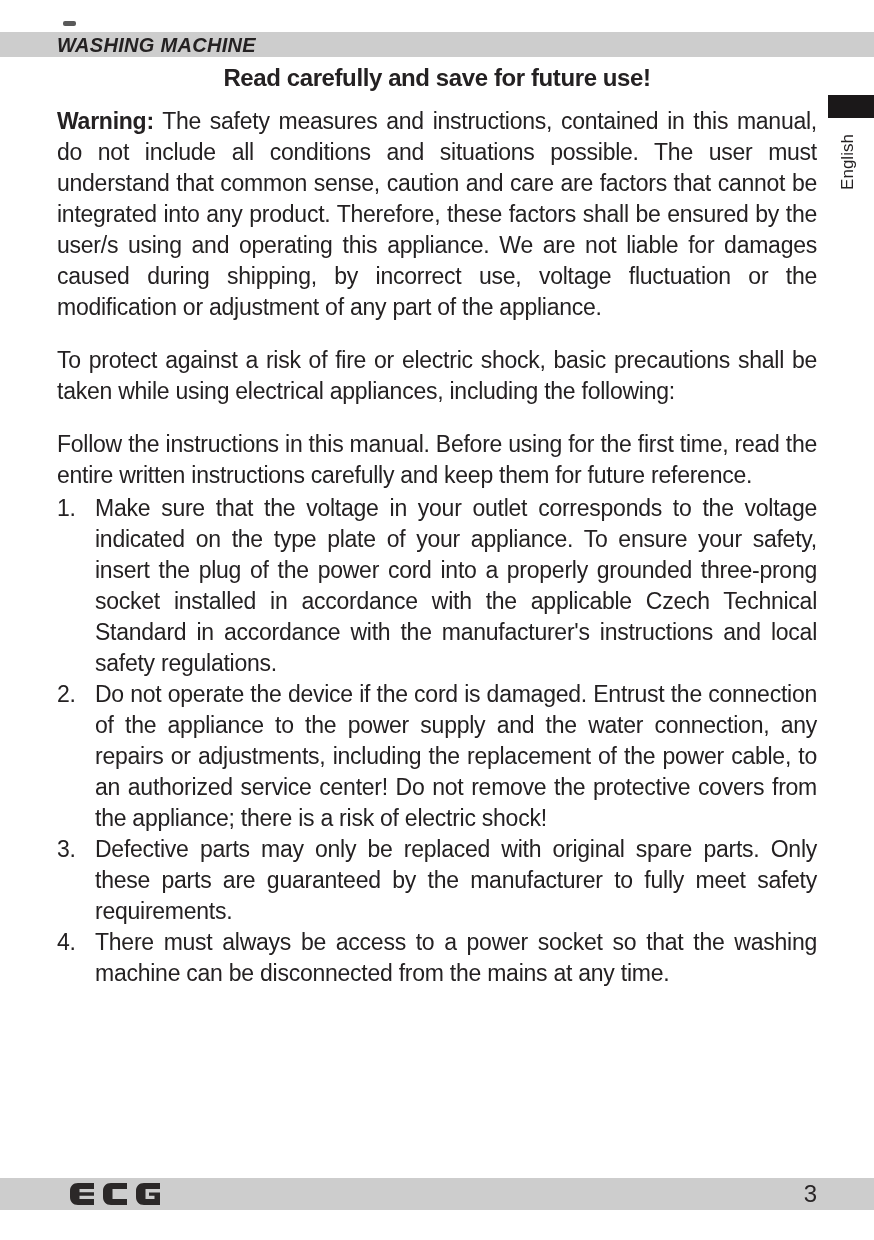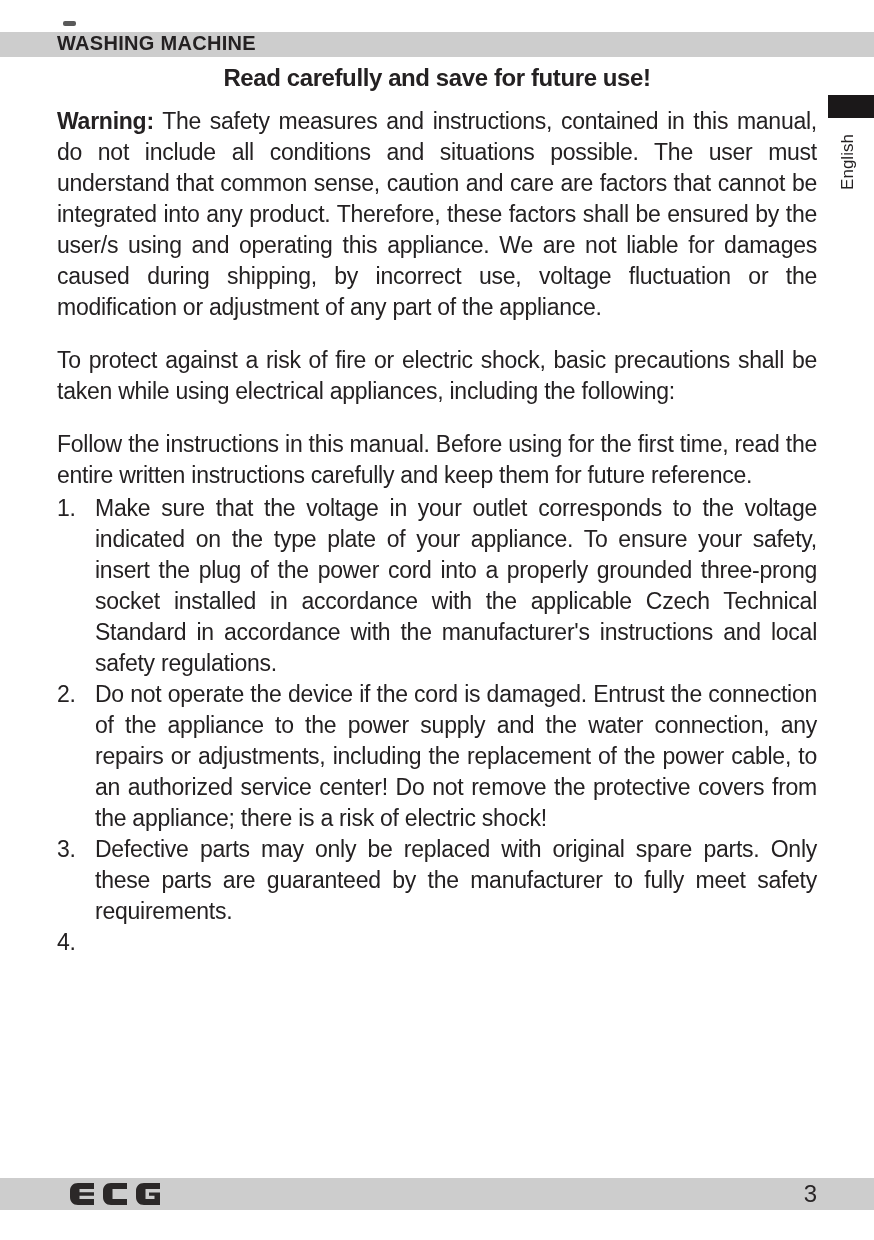--- a/index.html
+++ b/index.html
@@ -8,21 +8,21 @@
     width:874px;height:1240px;
     background:#ffffff;
     font-family:"Liberation Sans", sans-serif;
     color:#242122;
     overflow:hidden;
   }
   
   .top-band{
     position:absolute;left:0;top:32px;width:874px;height:25px;
     background:#cdcdcd;
-    display:flex;align-items:flex-start;
+    display:flex;align-items:flex-end;font-style:italic;
   }
   .top-band .category{
     margin-left:57px;
     font-size:20px;font-weight:bold;letter-spacing:.3px;
     color:#242122;white-space:nowrap;
   }
   .artifact{
     position:absolute;left:63px;top:21px;width:13px;height:5px;
     background:#3c3c3c;border-radius:2px;opacity:.85;
   }
@@ -107,21 +107,21 @@
     <p class="body warning"><strong>Warning:</strong><span> The safety measures and instructions, contained in this manual, do not include all conditions and situations possible. The user must understand that common sense, caution and care are factors that cannot be integrated into any product. Therefore, these factors shall be ensured by the user/s using and operating this appliance. We are not liable for damages caused during shipping, by incorrect use, voltage fluctuation or the modification or adjustment of any part of the appliance.</span></p>
 
     <p class="body">To protect against a risk of fire or electric shock, basic precautions shall be taken while using electrical appliances, including the following:</p>
 
     <p class="body">Follow the instructions in this manual. Before using for the first time, read the entire written instructions carefully and keep them for future reference.</p>
 
     <ol class="safety-list">
       <li><span class="num">1.</span><span class="li-body">Make sure that the voltage in your outlet corresponds to the voltage indicated on the type plate of your appliance. To ensure your safety, insert the plug of the power cord into a properly grounded three-prong socket installed in accordance with the applicable Czech Technical Standard in accordance with the manufacturer's instructions and local safety regulations.</span></li>
       <li><span class="num">2.</span><span class="li-body">Do not operate the device if the cord is damaged. Entrust the connection of the appliance to the power supply and the water connection, any repairs or adjustments, including the replacement of the power cable, to an authorized service center! Do not remove the protective covers from the appliance; there is a risk of electric shock!</span></li>
       <li><span class="num">3.</span><span class="li-body">Defective parts may only be replaced with original spare parts. Only these parts are guaranteed by the manufacturer to fully meet safety requirements.</span></li>
-      <li><span class="num">4.</span></li>
+      <li><span class="num">4.</span><span class="li-body">There must always be access to a power socket so that the washing machine can be disconnected from the mains at any time.</span></li>
     </ol>
 
   </main>
 
   <footer class="footer-band">
     <svg class="logo" width="90" height="22" viewBox="0 0 90 22" role="img" aria-label="ECG">
 
       <path fill="#2b2828" fill-rule="evenodd" d="M8 0 H24 V22 H8 C3 22 0 18.5 0 14 V8 C0 3.5 3 0 8 0 Z
                M9.5 6 H24 V9.2 H9.5 Z  M9.5 12.8 H24 V16 H9.5 Z"></path>
 

